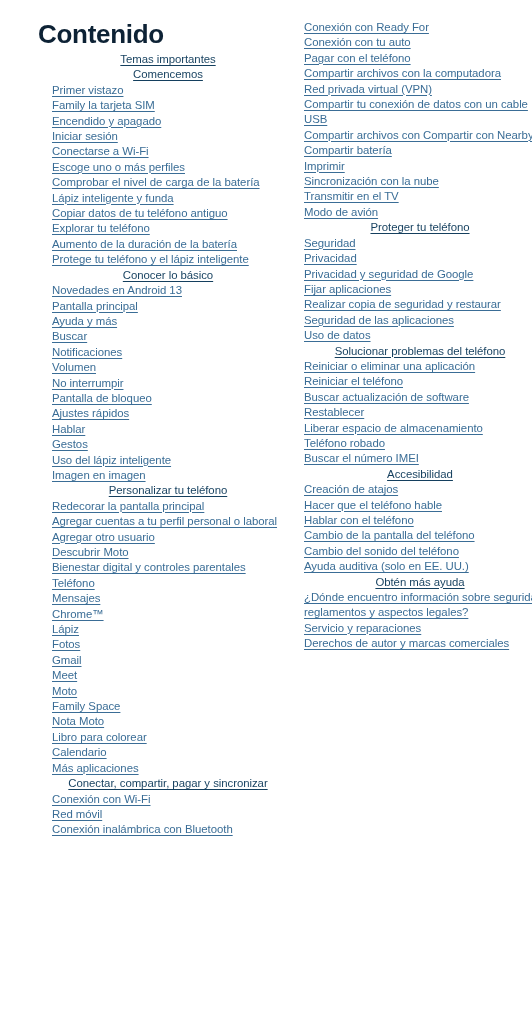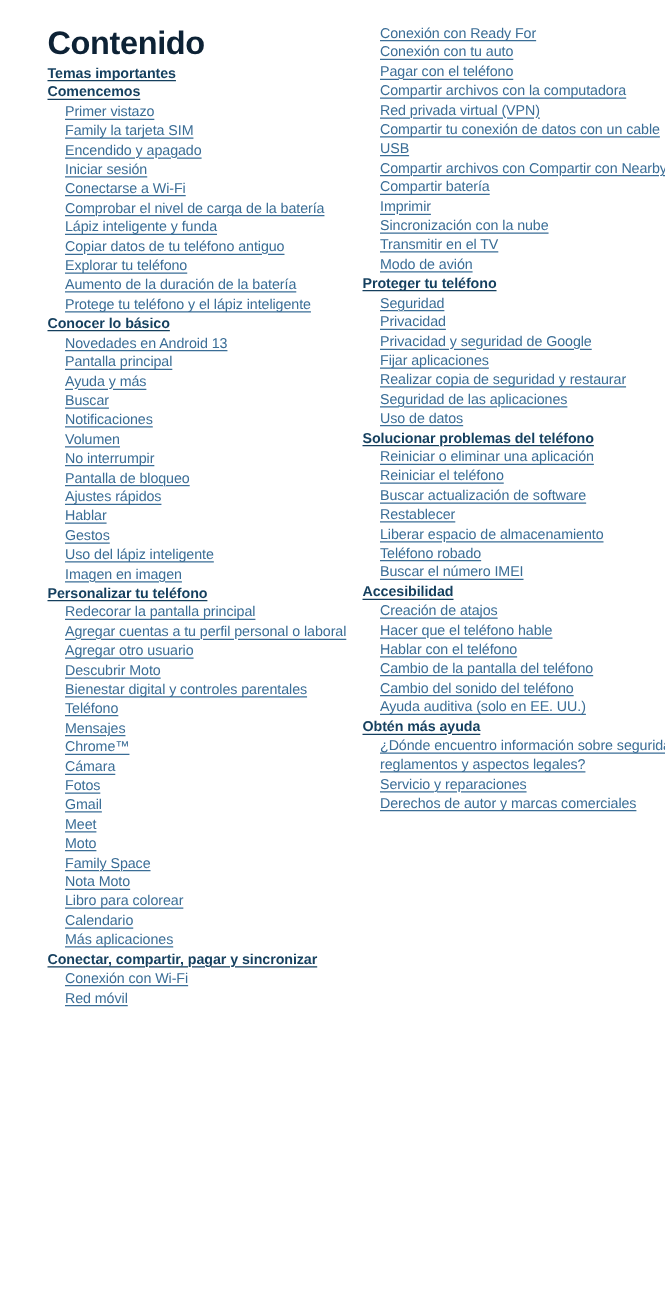--- a/index.html
+++ b/index.html
@@ -50,24 +50,25 @@
   .toc-entry {
     display: block;
     font-size: 11.4px;
     line-height: 15.4px;
     text-decoration: underline;
     text-decoration-thickness: 0.7px;
     text-underline-offset: 1.6px;
     word-spacing: 0px;
   }
   .toc-entry.section {
-    font-weight: 700;
+    font-weight: 400;
     color: #143f5e;
     padding-left: 0px;
     letter-spacing: -0.05px;
+    text-align: center;
   }
   .toc-entry.item {
     font-weight: 400;
     color: #3a6d96;
     padding-left: 14px;
     letter-spacing: -0.05px;
   }
   .col-right .toc-entry.item { padding-left: 14px; }
   .spacer-top { height: 20px; }
 </style>
@@ -79,20 +80,21 @@
   <div class="col col-left">
     <h1 class="doc-title">Contenido</h1>
     <nav class="toc-list">
         <a class="toc-entry section">Temas importantes</a>
         <a class="toc-entry section">Comencemos</a>
         <a class="toc-entry item">Primer vistazo</a>
         <a class="toc-entry item">Family la tarjeta SIM</a>
         <a class="toc-entry item">Encendido y apagado</a>
         <a class="toc-entry item">Iniciar sesión</a>
         <a class="toc-entry item">Conectarse a Wi-Fi</a>
+        <a class="toc-entry item">Escoge uno o más perfiles</a>
         <a class="toc-entry item">Comprobar el nivel de carga de la batería</a>
         <a class="toc-entry item">Lápiz inteligente y funda</a>
         <a class="toc-entry item">Copiar datos de tu teléfono antiguo</a>
         <a class="toc-entry item">Explorar tu teléfono</a>
         <a class="toc-entry item">Aumento de la duración de la batería</a>
         <a class="toc-entry item">Protege tu teléfono y el lápiz inteligente</a>
         <a class="toc-entry section">Conocer lo básico</a>
         <a class="toc-entry item">Novedades en Android 13</a>
         <a class="toc-entry item">Pantalla principal</a>
         <a class="toc-entry item">Ayuda y más</a>
@@ -108,33 +110,34 @@
         <a class="toc-entry item">Imagen en imagen</a>
         <a class="toc-entry section">Personalizar tu teléfono</a>
         <a class="toc-entry item">Redecorar la pantalla principal</a>
         <a class="toc-entry item">Agregar cuentas a tu perfil personal o laboral </a>
         <a class="toc-entry item">Agregar otro usuario</a>
         <a class="toc-entry item">Descubrir Moto</a>
         <a class="toc-entry item">Bienestar digital y controles parentales</a>
         <a class="toc-entry item">Teléfono</a>
         <a class="toc-entry item">Mensajes</a>
         <a class="toc-entry item">Chrome™</a>
-        <a class="toc-entry item">Cámara</a>
+        <a class="toc-entry item">Lápiz</a>
         <a class="toc-entry item">Fotos</a>
         <a class="toc-entry item">Gmail</a>
         <a class="toc-entry item">Meet</a>
         <a class="toc-entry item">Moto</a>
         <a class="toc-entry item">Family Space</a>
         <a class="toc-entry item">Nota Moto</a>
         <a class="toc-entry item">Libro para colorear</a>
         <a class="toc-entry item">Calendario</a>
         <a class="toc-entry item">Más aplicaciones</a>
         <a class="toc-entry section">Conectar, compartir, pagar y sincronizar</a>
         <a class="toc-entry item">Conexión con Wi-Fi</a>
         <a class="toc-entry item">Red móvil</a>
+        <a class="toc-entry item">Conexión inalámbrica con Bluetooth</a>
       </nav>
   </div>
 
   <div class="col col-right">
     <div class="spacer-top"></div>
     <nav class="toc-list">
         <a class="toc-entry item">Conexión con Ready For</a>
         <a class="toc-entry item">Conexión con tu auto</a>
         <a class="toc-entry item">Pagar con el teléfono</a>
         <a class="toc-entry item">Compartir archivos con la computadora</a>

